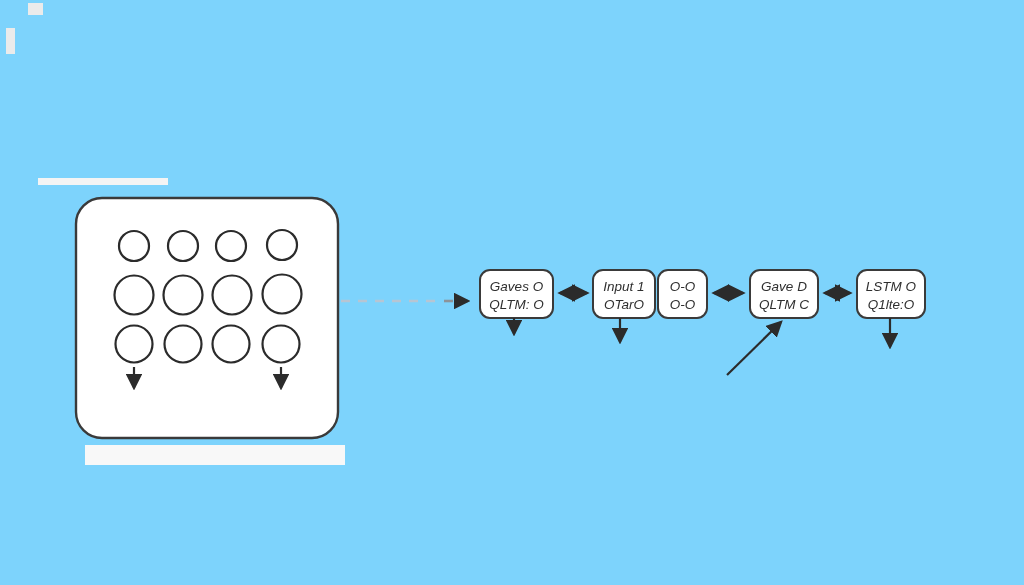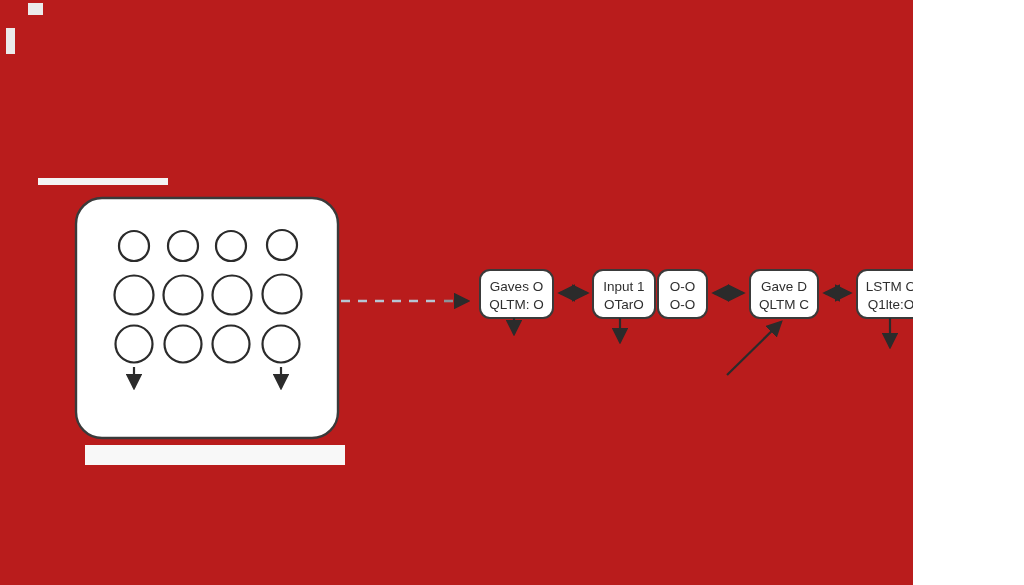--- a/index.html
+++ b/index.html
@@ -3,24 +3,25 @@
 <meta charset="utf-8">
 <style>
   html, body {
     margin: 0;
     padding: 0;
     background: #ffffff;
     font-family: "Liberation Sans", sans-serif;
   }
   .stage {
     position: relative;
-    width: 913px;
+    width: 1024px;
     height: 585px;
-    background: #b91c1c;
+    background: #7dd3fc;
     overflow: hidden;
+    font-style: italic;
   }
   svg { display: block; }
   .box-text {
     font-family: "Liberation Sans", sans-serif;
     font-size: 13.5px;
     fill: #2f2f2f;
     text-anchor: middle;
   }
 </style>
 </head>

